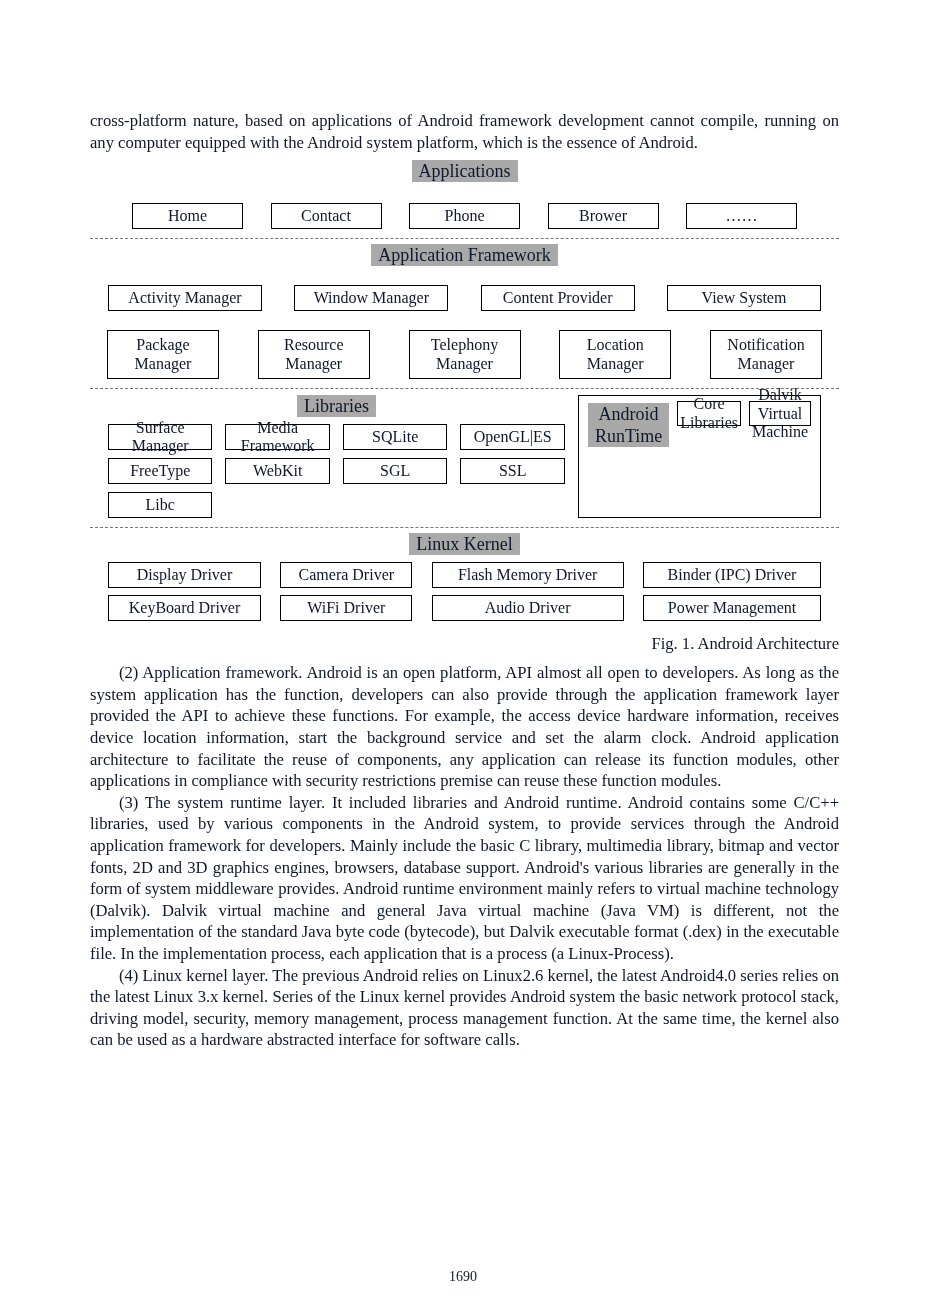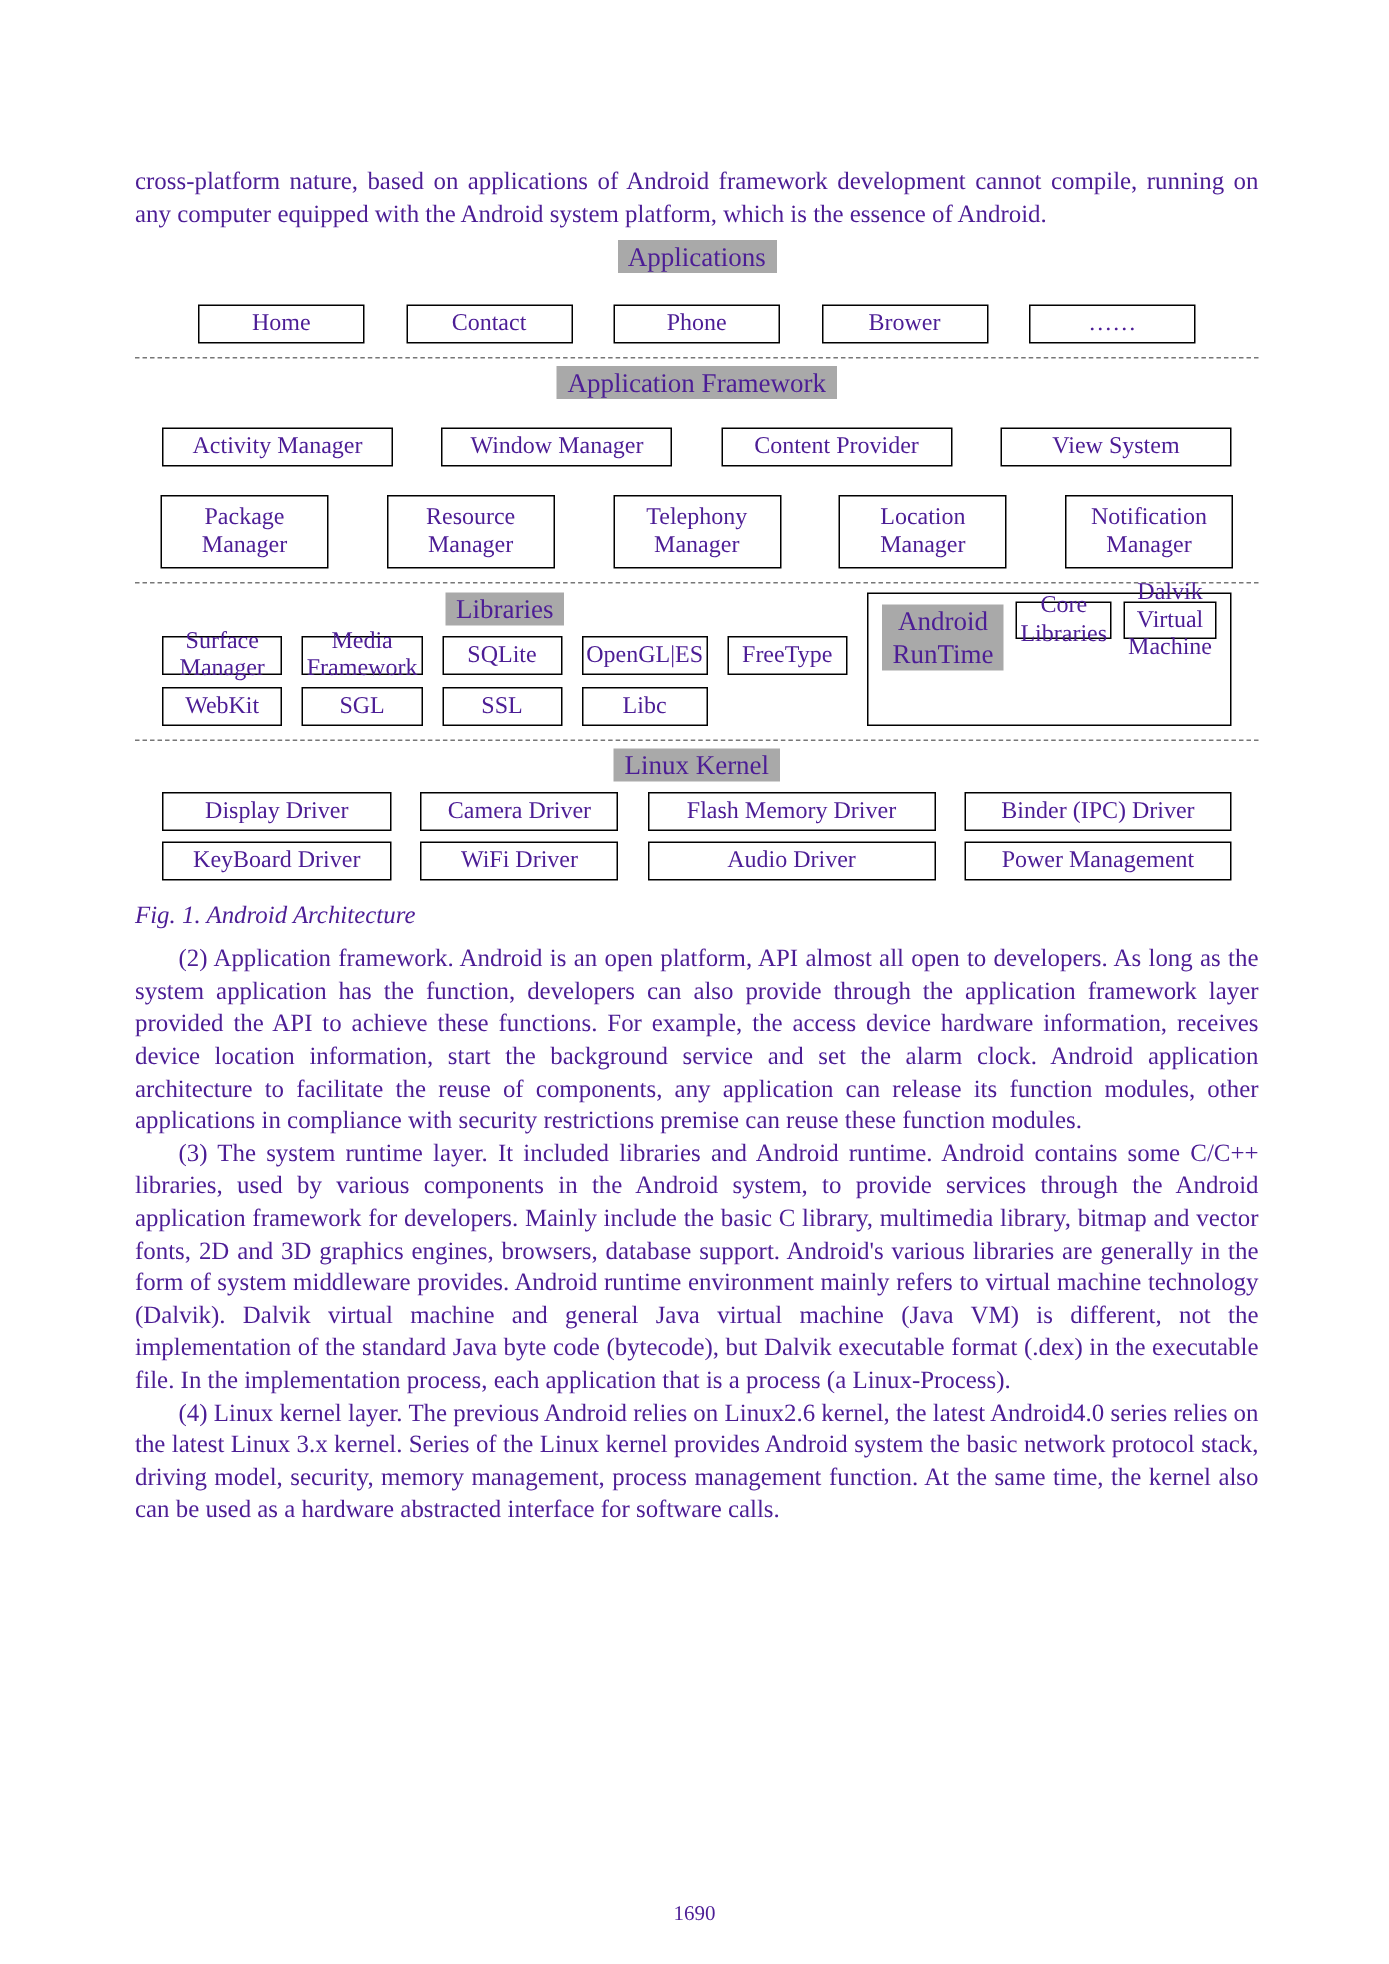--- a/index.html
+++ b/index.html
@@ -2,21 +2,21 @@
 <html><head>
 <meta charset="utf-8">
 <style>
   * { margin:0; padding:0; box-sizing:border-box; }
   html,body { background:#ffffff; }
   .page {
     position:relative;
     width:926px; height:1309px;
     background:#ffffff;
     font-family:"Liberation Serif", serif;
-    color:#4c1d95;
+    color:#0f172a;
     overflow:hidden;
   }
   .content {
     position:absolute;
     left:90px; top:110px;
     width:749px;
   }
   .para {
     font-size:16.6px;
     line-height:21.6px;
@@ -58,21 +58,21 @@
   .fw-row1 { padding:12px 18px; justify-content:space-between; margin-top:7px; }
   .fw-row1 .box { width:154px; height:26px; }
 
   .fw-row2 { padding:0 17px; justify-content:space-between; margin-top:7px; }
   .fw-row2 .box { width:112px; height:49px; }
 
   .lib-section { display:flex; padding:0 18px; margin-top:6px; align-items:stretch; }
   .lib-left { width:490px; }
   .lib-grid {
     display:grid;
-    grid-template-columns:repeat(5,1fr);
+    grid-template-columns:repeat(4,1fr);
     column-gap:13px; row-gap:8px;
     margin-top:7px;
   }
   .lib-grid .box { height:26px; }
   .runtime-outer {
     border:1.5px solid #000;
     margin-left:13px;
     flex:1;
     padding:5px 9px 8px 9px;
     display:flex;
@@ -83,25 +83,24 @@
   .runtime-outer .label-row { margin-top:2px; }
   .runtime-outer .box { height:25px; }
 
   .kern-row { padding:0 18px; justify-content:space-between; margin-top:7px; }
   .kern-row .box:nth-child(1) { width:153px; height:26px; }
   .kern-row .box:nth-child(2) { width:132px; height:26px; }
   .kern-row .box:nth-child(3) { width:192px; height:26px; }
   .kern-row .box:nth-child(4) { width:178px; height:26px; }
 
   .fig-caption {
-    text-align:left;
+    text-align:right;
     font-size:16.6px;
     margin-top:13px;
     margin-bottom:8px;
-    font-style:italic;
   }
 
   .page-number {
     position:absolute;
     left:0; right:0;
     top:1252px;
     text-align:center;
     font-size:14px;
     margin-top:17px;
   }

